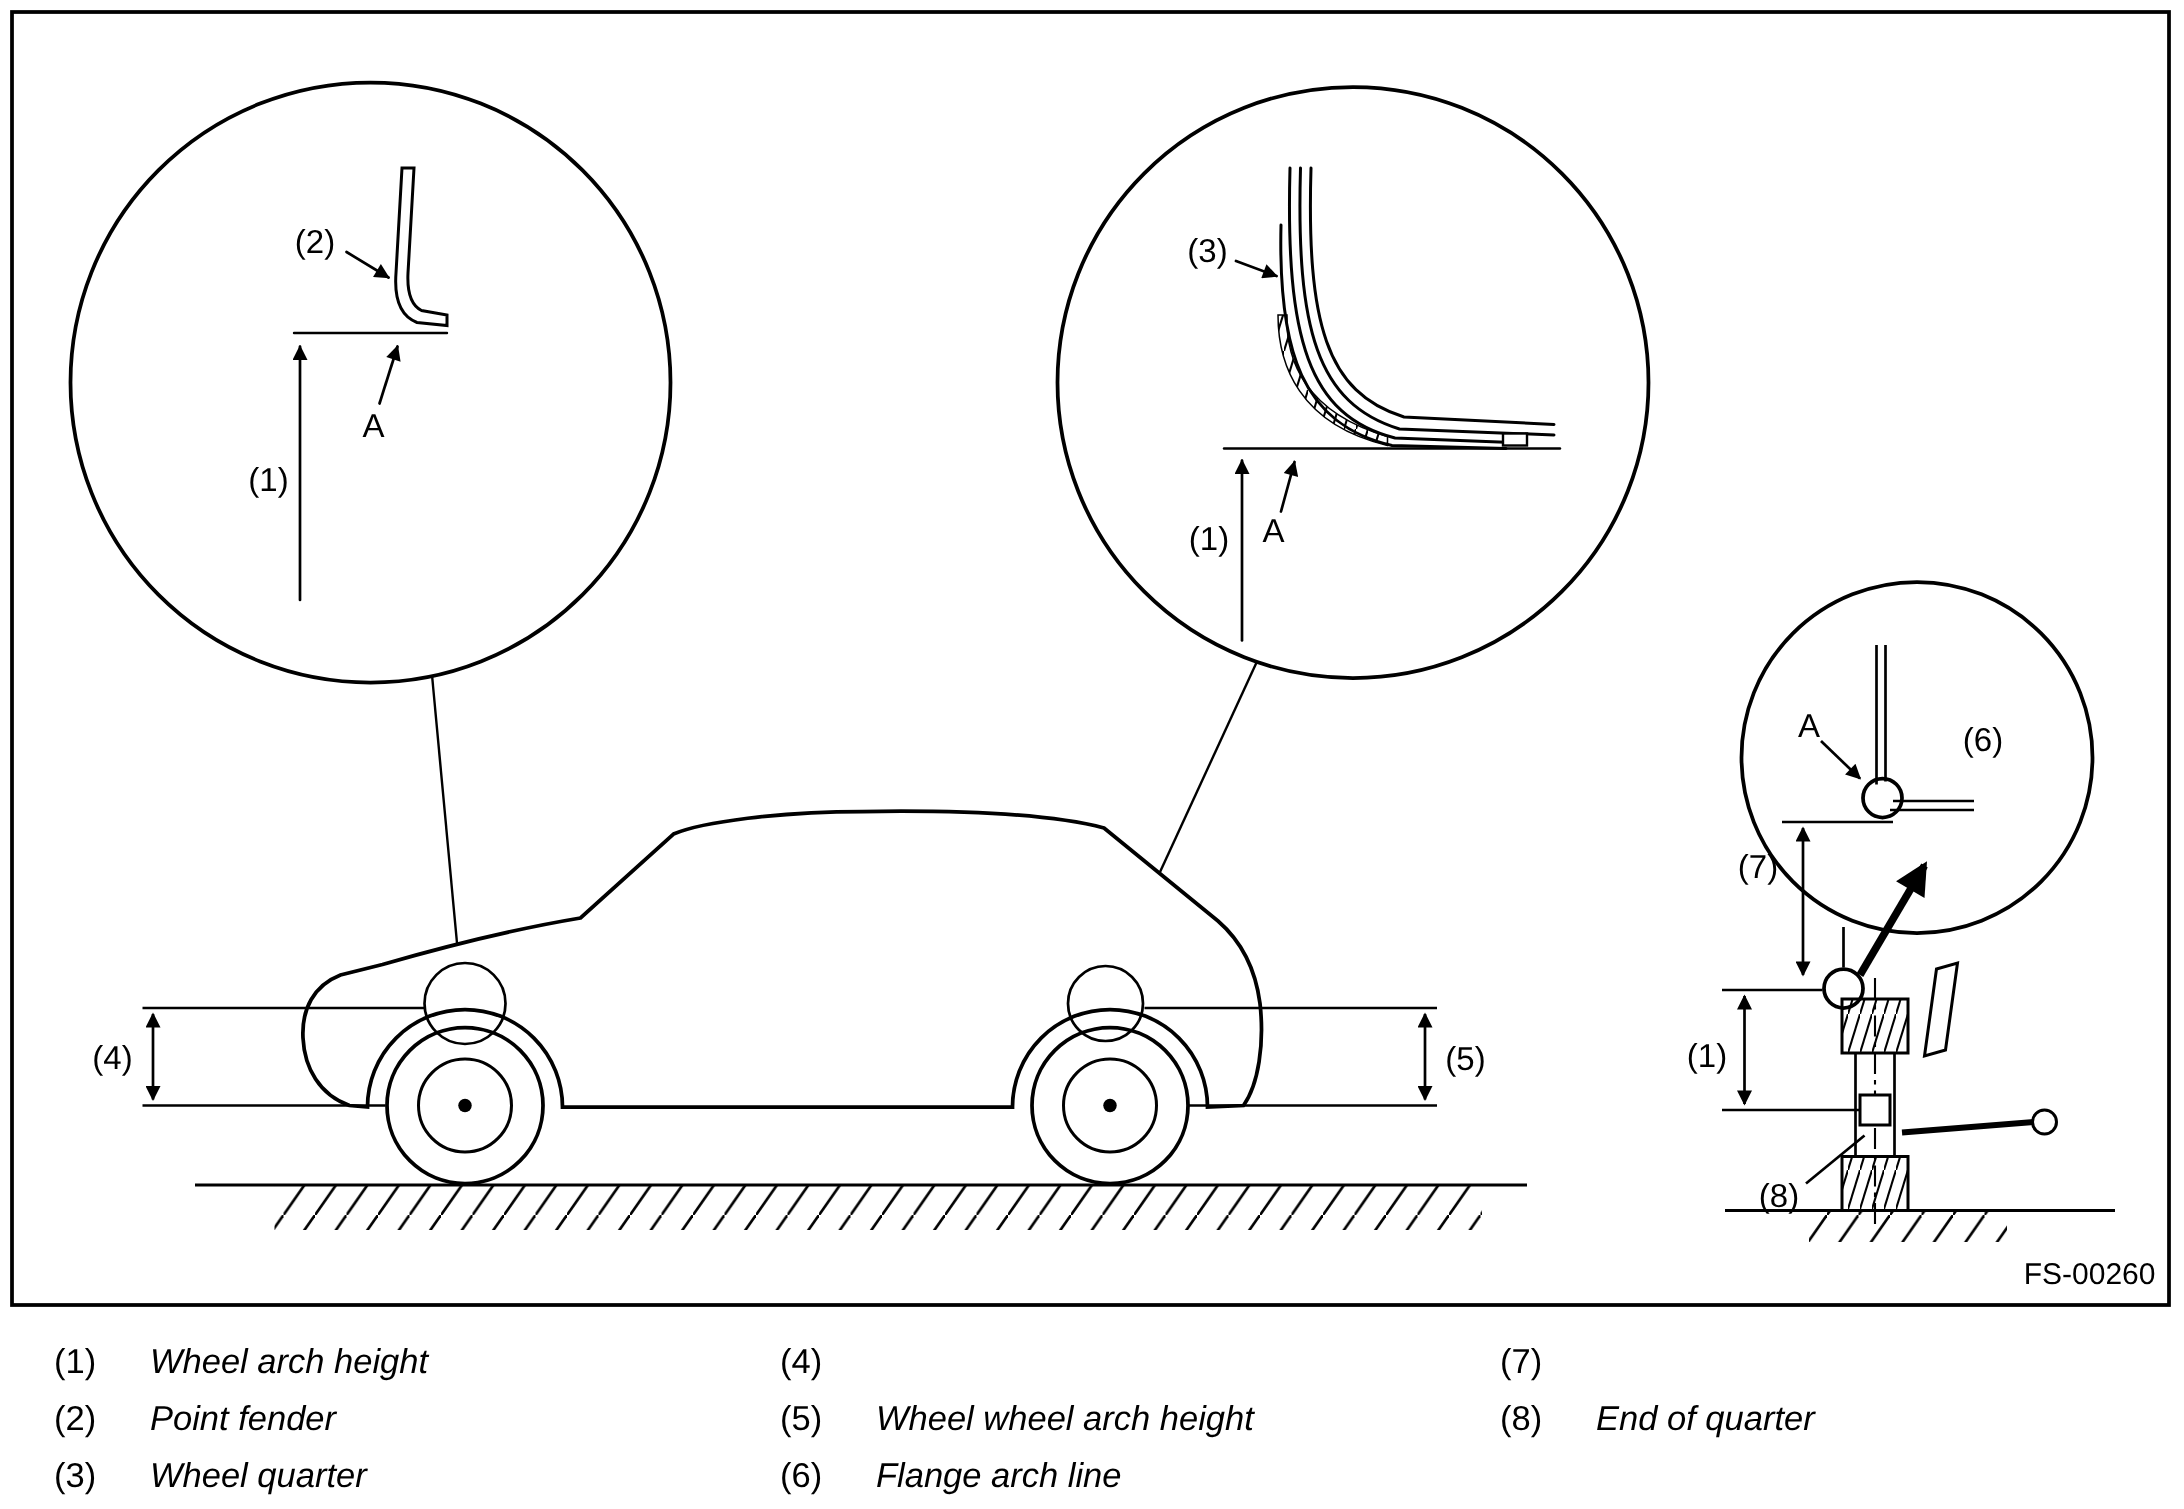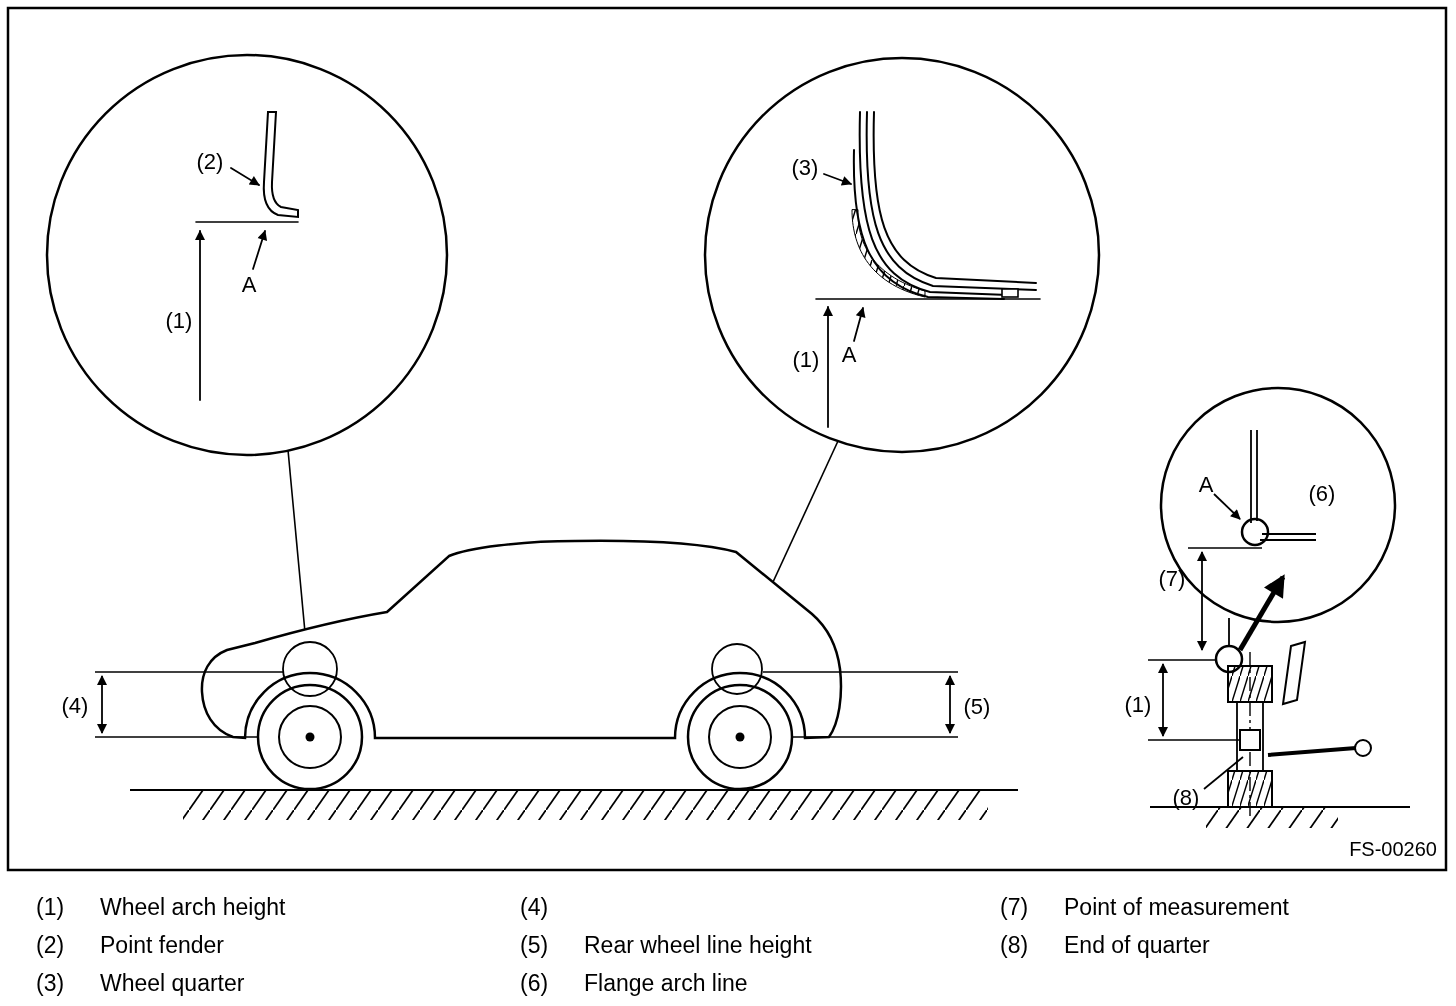--- a/index.html
+++ b/index.html
@@ -11,21 +11,21 @@
   svg text{font-family:"Liberation Sans",sans-serif;fill:#000;}
   .lbl{font-size:22px;text-anchor:middle;dominant-baseline:central;}
   .code{font-size:20px;text-anchor:end;}
   .legend{position:absolute;left:0;top:888px;width:1456px;height:118px;}
   .legend-col{position:absolute;top:0;}
   .legend-col.c1{left:36px;}
   .legend-col.c2{left:520px;}
   .legend-col.c3{left:1000px;}
   .legend-item{display:flex;height:38px;align-items:center;font-size:23px;}
   .legend-num{width:64px;flex:0 0 64px;}
-  .legend-label{white-space:nowrap;}
+  .legend-label{white-space:nowrap;font-style:italic;}
 </style>
 </head>
 <body>
 
 <svg class="diagram-svg" width="1456" height="888" viewBox="0 0 1456 888">
   <defs>
     <marker id="ah" viewBox="0 0 10 10" refX="9" refY="5" markerWidth="14" markerHeight="10" orient="auto-start-reverse" markerUnits="userSpaceOnUse">
       <path d="M0,0 L10,5 L0,10 Z" fill="#000"></path>
     </marker>
     <marker id="ahBig" viewBox="0 0 10 10" refX="8.5" refY="5" markerWidth="28" markerHeight="22" orient="auto" markerUnits="userSpaceOnUse">
@@ -177,30 +177,29 @@
       <span class="legend-num">(3)</span>
       <span class="legend-label">Wheel quarter</span>
     </div>
   </div>
   <div class="legend-col c2">
     <div class="legend-item">
       <span class="legend-num">(4)</span>
     </div>
     <div class="legend-item">
       <span class="legend-num">(5)</span>
-      <span class="legend-label">Rear wheel line height</span>
+      <span class="legend-label">Wheel wheel arch height</span>
     </div>
     <div class="legend-item">
       <span class="legend-num">(6)</span>
       <span class="legend-label">Flange arch line</span>
     </div>
   </div>
   <div class="legend-col c3">
     <div class="legend-item">
       <span class="legend-num">(7)</span>
-      <span class="legend-label">Point of measurement</span>
     </div>
     <div class="legend-item">
       <span class="legend-num">(8)</span>
       <span class="legend-label">End of quarter</span>
     </div>
   </div>
 </div>
 
 </body></html>

